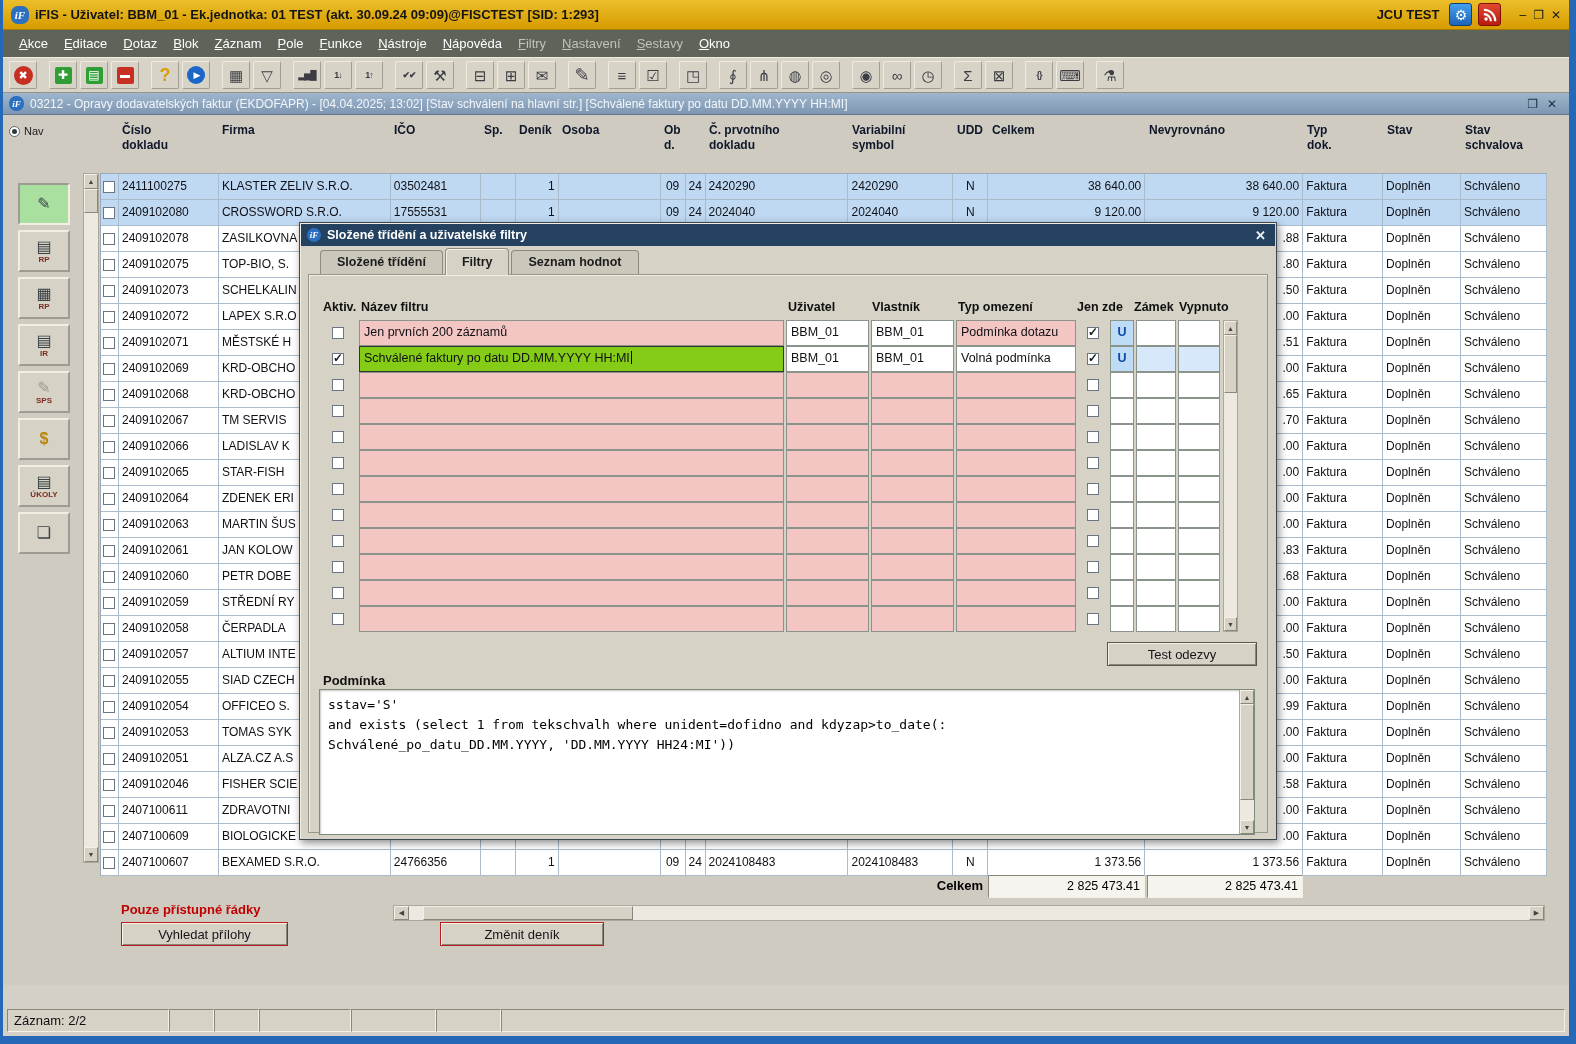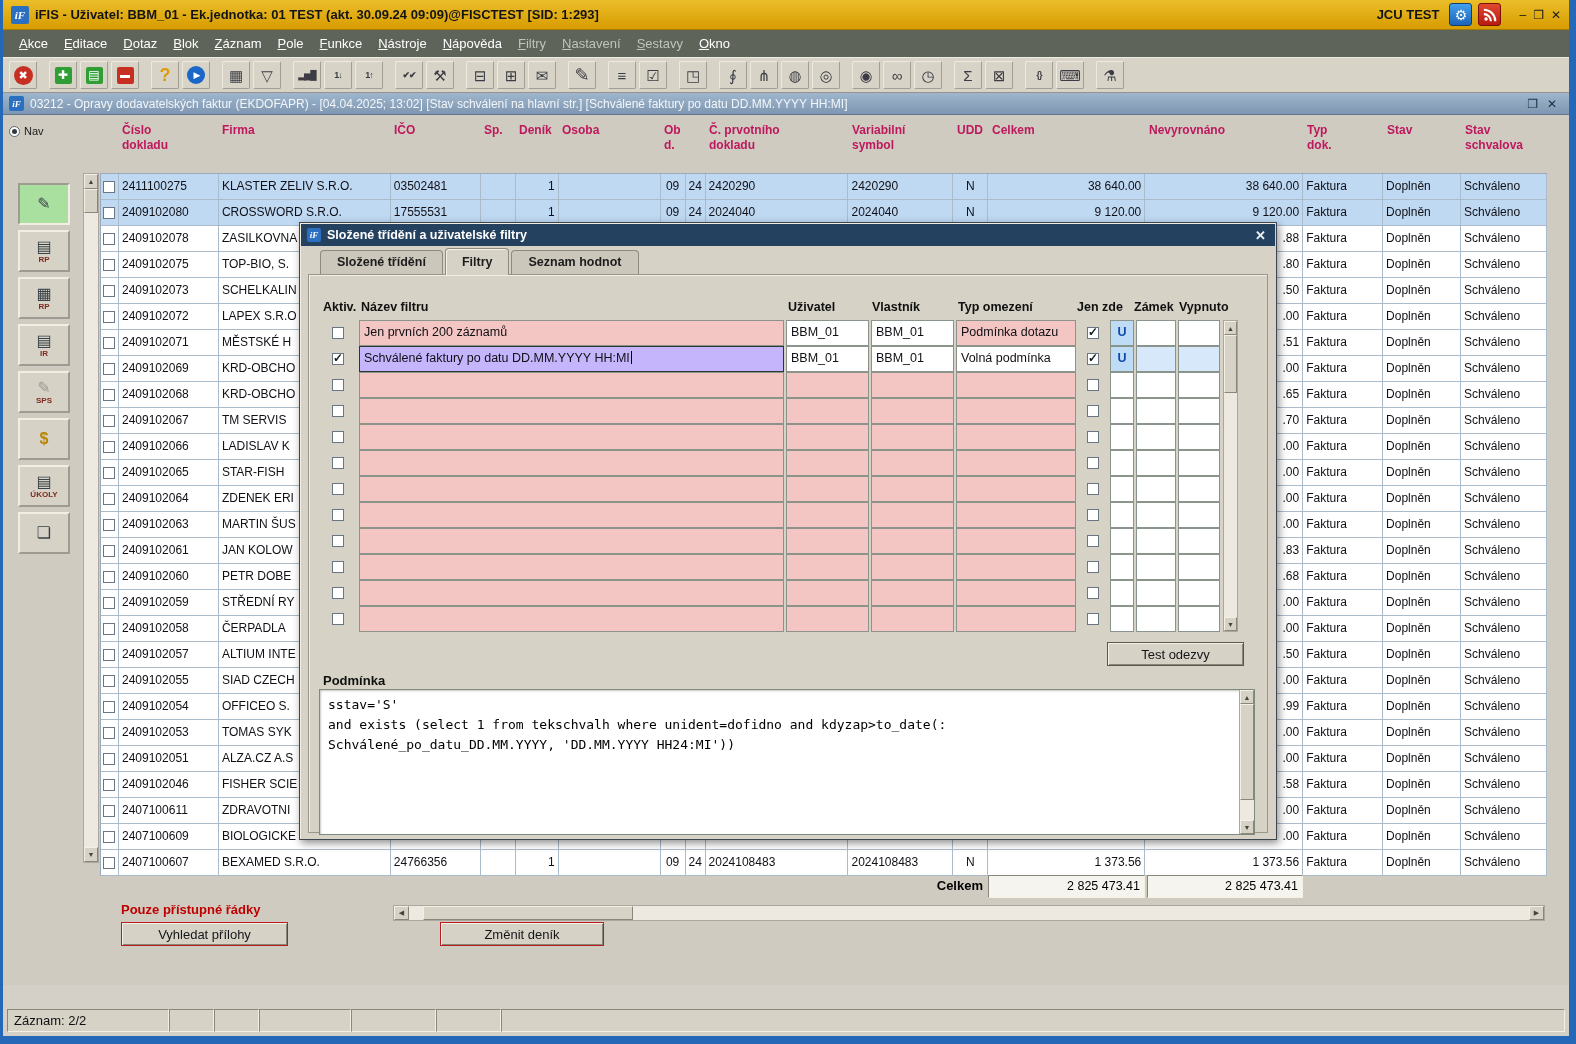--- a/index.html
+++ b/index.html
@@ -3,21 +3,21 @@
 <meta charset="utf-8">
 <style>
   *{box-sizing:border-box;margin:0;padding:0}
   body{margin:0;background:#222;font-family:"Liberation Sans",sans-serif}
   .app{position:relative;width:1576px;height:1044px;background:#D4D0C8;overflow:hidden;
        border-left:3px solid #2668B8;border-right:7px solid #2668B8;border-bottom:8px solid #2668B8}
   
   .titlebar{position:absolute;left:0;top:0;right:0;height:30px;display:flex;align-items:center;gap:6px;
     padding:0 8px;background:linear-gradient(180deg,#EBBE2A,#D79C00);border-bottom:1px solid #A87A00}
   .badge{display:inline-flex;align-items:center;justify-content:center;width:18px;height:18px;background:#2A6FC0;
-    color:#fff;font-family:"Liberation Serif",serif;font-style:italic;font-weight:bold;font-size:11px;border-radius:2px;flex:0 0 auto}
+    color:#fff;font-family:"Liberation Serif",serif;font-style:italic;font-weight:bold;font-size:11px;border-radius:7px;flex:0 0 auto}
   .tb-text{font-size:13px;font-weight:bold;color:#141414;white-space:nowrap}
   .tb-right{margin-left:auto;display:flex;align-items:center;gap:6px}
   .env-label{font-size:13px;font-weight:bold;color:#141414;margin-right:4px}
   .sq-btn{width:23px;height:23px;display:flex;align-items:center;justify-content:center;border-radius:3px;border:1px solid #0E3E74;color:#fff;font-size:14px}
   .gear-btn{background:linear-gradient(180deg,#44A0EE,#1C64B8)}
   .rss-btn{background:linear-gradient(180deg,#E04A30,#B81A10);border-color:#7A0E08}
   .winctl{display:flex;gap:7px;margin-left:12px;color:#1A1A1A;font-size:12px}
   .winctl span{cursor:default}
   
   .menubar{position:absolute;left:0;top:30px;right:0;height:27px;background:#5E645A;display:flex;align-items:center;padding-left:8px}
@@ -64,21 +64,21 @@
   .sbtn.dim .g{color:#9A9A92}
   .sbtn.gold .g{color:#B8860B;font-weight:bold}
   
   .vscroll{position:absolute;left:80px;top:58px;width:16px;height:690px;display:flex;flex-direction:column;background:#EDE9E1;border:1px solid #ABA79D}
   .sb-btn{width:100%;height:15px;flex:0 0 auto;background:#D6D2C6;border:1px solid;border-color:#F4F0E6 #8A867C #8A867C #F4F0E6;
     display:flex;align-items:center;justify-content:center;font-size:7px;color:#44443E}
   .sb-track{flex:1;position:relative}
   .sb-thumb{position:absolute;left:0;top:0;width:100%;height:24px;background:#D6D2C6;border:1px solid;border-color:#F4F0E6 #8A867C #8A867C #F4F0E6}
   
   .gridhead{position:absolute;left:97px;top:5px;height:52px;display:flex}
-  .gh{font-weight:bold;font-size:12px;color:#be185d;padding:3px 4px 0 4px;white-space:pre-line;line-height:15px;overflow:hidden}
+  .gh{font-weight:bold;font-size:12px;color:#0f172a;padding:3px 4px 0 4px;white-space:pre-line;line-height:15px;overflow:hidden}
   .c-chk{width:18px}.c-cislo{width:100px}.c-firma{width:172px}.c-ico{width:90px}.c-sp{width:35px}.c-denik{width:43px}
   .c-osoba{width:102px}.c-ob{width:45px}.c-ob1{width:25px}.c-ob2{width:20px}.c-prv{width:143px}.c-vs{width:105px}
   .c-udd{width:35px}.c-cel{width:157px}.c-nev{width:158px}.c-typ{width:80px}.c-stav{width:78px}.c-schv{width:86px}
   
   .rows{position:absolute;left:97px;top:58px;border-left:1px solid #9AAABA;border-top:1px solid #9AAABA;background:#fff;width:1447px}
   .row{display:flex;height:26px}
   .cell{border-right:1px solid #AABBCB;border-bottom:1px solid #AABBCB;background:#fff;font-size:12px;
     line-height:24px;padding:0 3px;overflow:hidden;white-space:nowrap;color:#101016}
   .row.sel .cell{background:#BFD9F3}
   .num{text-align:right}.ctr{text-align:center}
@@ -119,28 +119,28 @@
   .frows{position:absolute;left:10px;top:45px}
   .frow{display:flex;height:26px;align-items:stretch}
   .fcell{border:1px solid #8A948A;margin-right:2px;font-size:12.5px;line-height:23px;padding:0 4px;
     overflow:hidden;white-space:nowrap;background:#FFF;color:#101014}
   .f-chk{width:38px;display:flex;align-items:center;justify-content:center;margin-right:2px}
   .f-jz{width:30px}
   .f-name{width:425px}.f-user{width:83px}.f-owner{width:83px}.f-type{width:120px}
   .f-u{width:24px;text-align:center;padding:0}.f-zam{width:40px}.f-vyp{width:42px;margin-right:0}
   .frow.first .f-name,.frow.first .f-type,
   .frow.empty .f-name,.frow.empty .f-user,.frow.empty .f-owner,.frow.empty .f-type{background:#F3C6C3}
-  .frow.sel .f-name{background:#c4b5fd;border-color:#2E3630}
+  .frow.sel .f-name{background:#84cc16;border-color:#2E3630}
   .frow.sel .f-name::after{content:"";display:inline-block;width:1px;height:13px;background:#000;vertical-align:-2px;margin-left:1px}
   .frow.first .f-u,.frow.sel .f-u{background:#BEDCF6;color:#1048A8;font-weight:bold}
   .frow.sel .f-zam,.frow.sel .f-vyp{background:#D6E8FA}
   .dsb{position:absolute;left:914px;top:45px;width:15px;height:312px;display:flex;flex-direction:column;background:#EDE9E1;border:1px solid #ABA79D}
   .dsb .sb-btn,.csb .sb-btn{height:14px}
   .dsb .sb-thumb{height:58px}
-  .test-btn{position:absolute;left:798px;top:367px;width:137px;height:24px;background:#D6D2C6;border:1px solid #5A564E;
+  .test-btn{position:absolute;left:798px;top:367px;width:150px;height:24px;background:#D6D2C6;border:1px solid #5A564E;
     box-shadow:inset 1px 1px 0 #F6F2E8,inset -1px -1px 0 #8A867C;font-size:13px;color:#15151A}
   .cond-label{position:absolute;left:14px;top:398px;font-weight:bold;font-size:13px;color:#101010}
   .cond-box{position:absolute;left:10px;top:414px;right:12px;height:146px;background:#FFF;border:1px solid #7E8A7E;box-shadow:inset 1px 1px 2px #C8C8C0}
   .sql{margin:0;padding:5px 22px 5px 8px;font-family:"DejaVu Sans Mono",monospace;font-size:13px;line-height:1.55;
     color:#000;white-space:pre-wrap}
   .csb{position:absolute;right:0;top:0;bottom:0;width:15px;display:flex;flex-direction:column;background:#EDE9E1;border-left:1px solid #ABA79D}
   .csb .sb-thumb{height:96px}
   
   .statusmsg{position:absolute;left:4px;right:4px;top:986px;height:21px;background:#D6D2C6;
     border:1px solid;border-color:#8A867C #F4F0E6 #F4F0E6 #8A867C;font-size:13px;color:#101014;line-height:19px;padding:0 6px}

